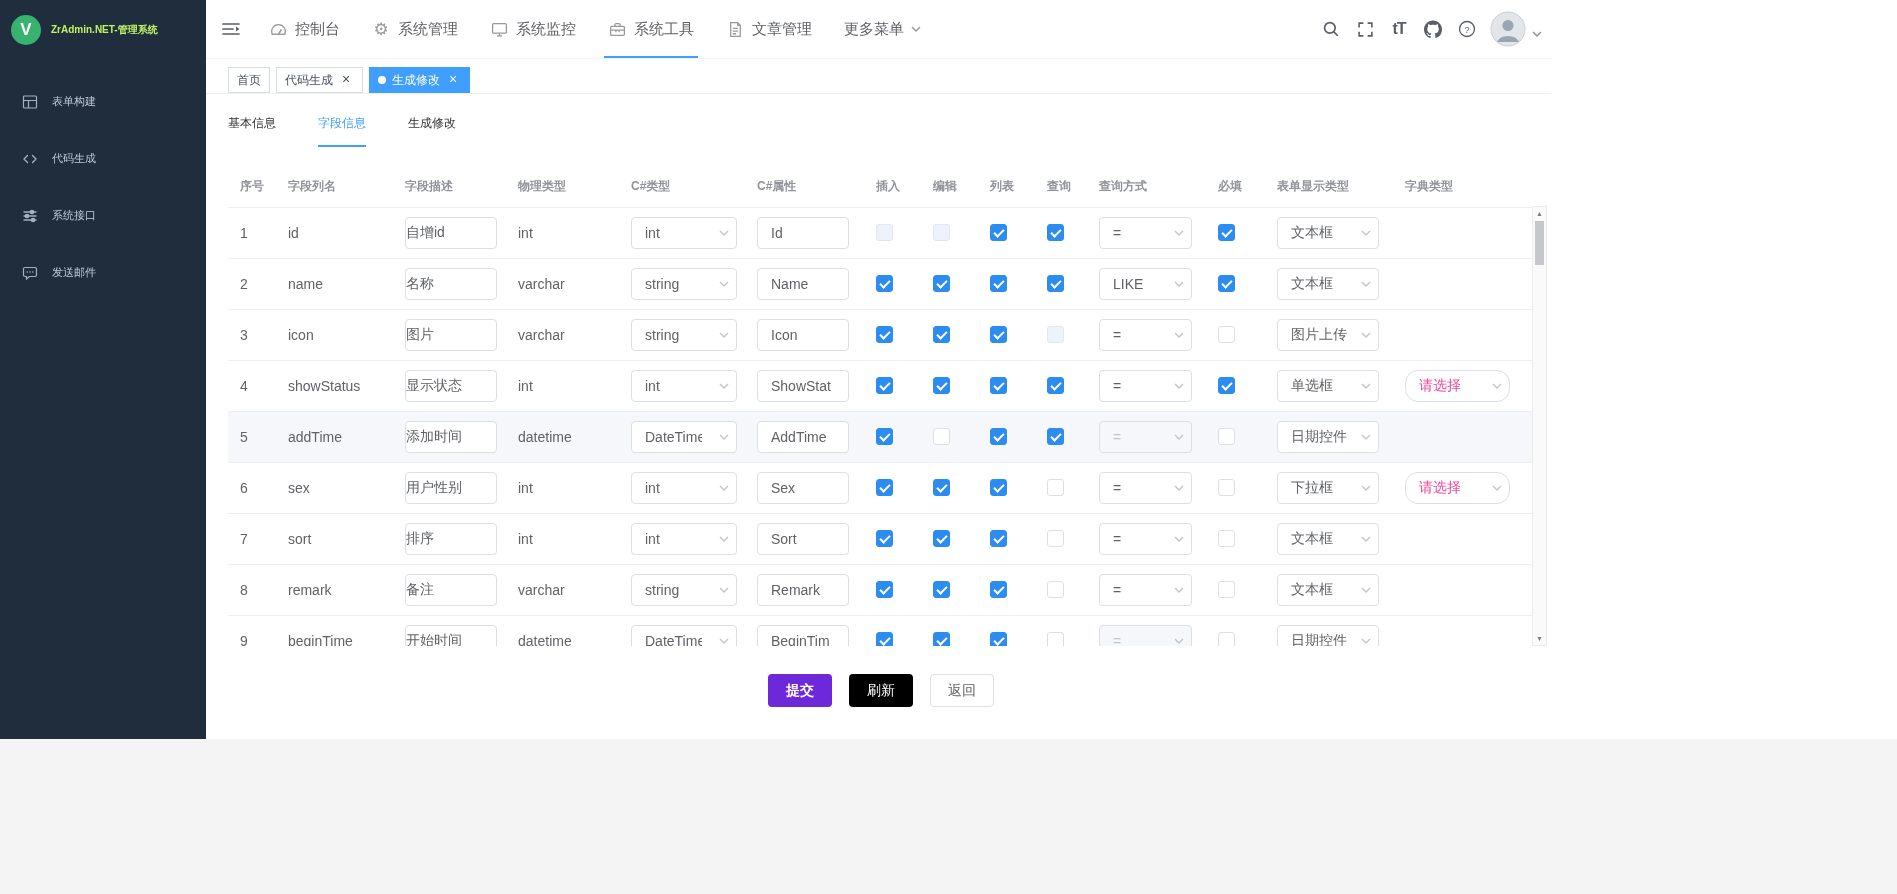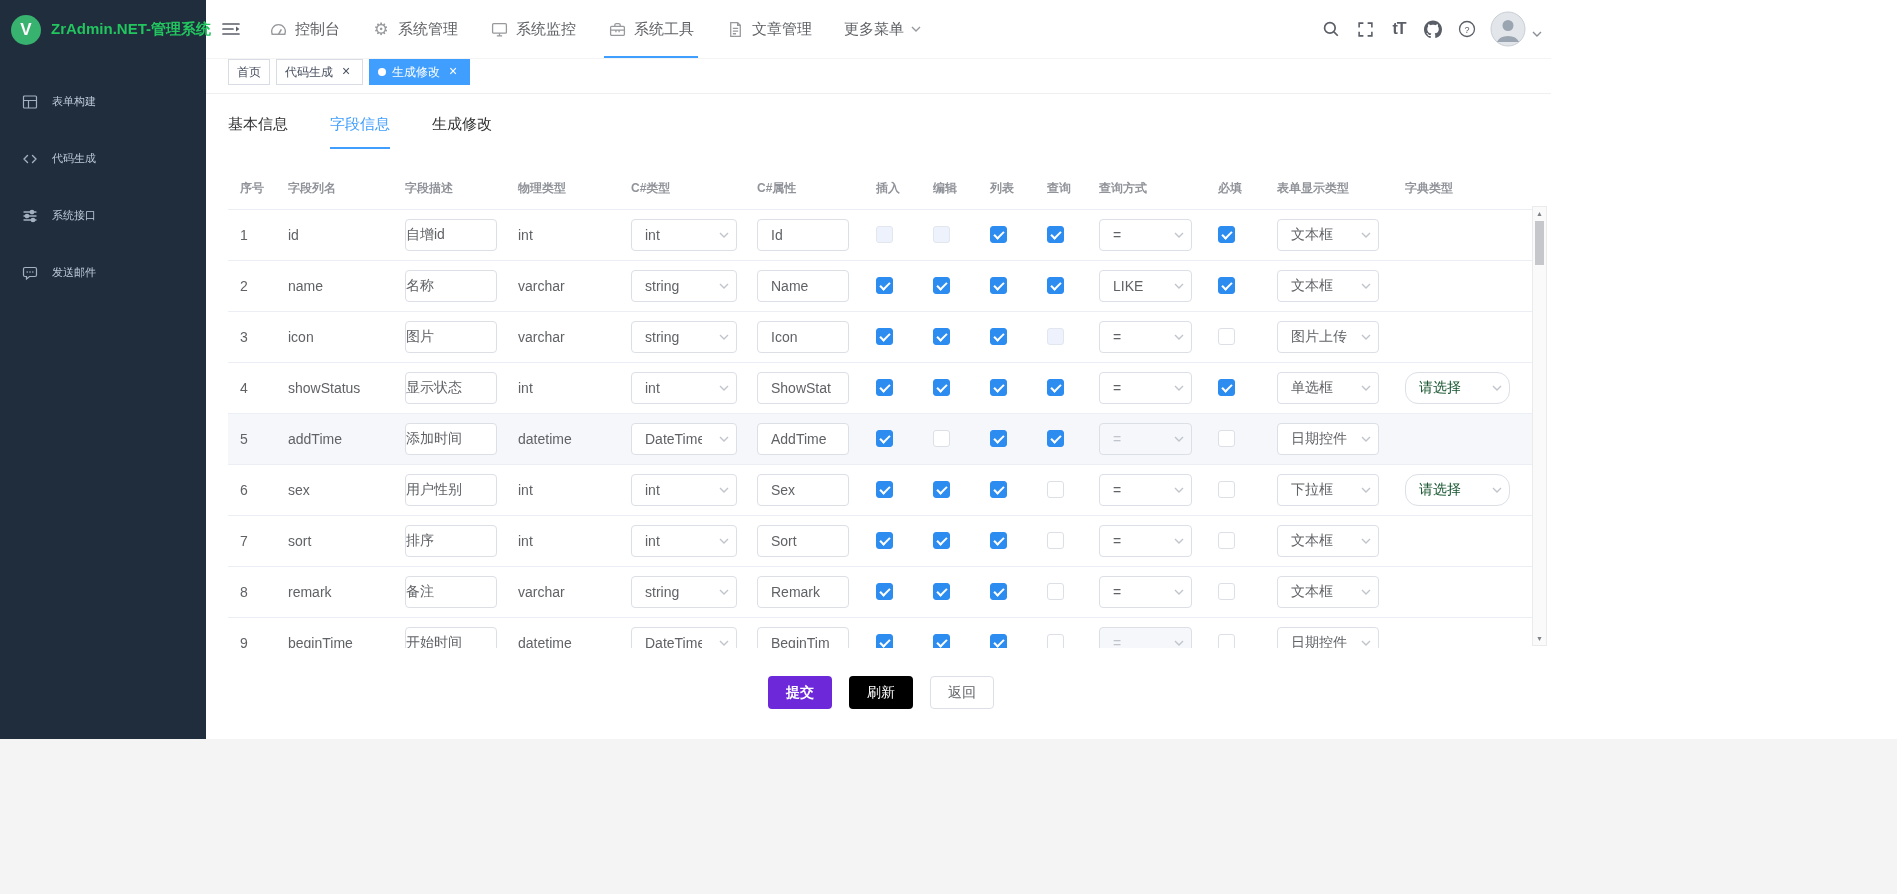--- a/index.html
+++ b/index.html
@@ -6,21 +6,21 @@
   html,body { width:1897px; height:894px; background:#ffffff; overflow:hidden;
     font-family:"Liberation Sans","DejaVu Sans",sans-serif; font-size:14px; color:#606266; }
   .app { position:absolute; left:0; top:0; width:1551px; height:739px; background:#fff; }
   .bottom-strip { position:absolute; left:0; top:739px; width:1897px; height:155px; background:#f4f4f5; }
 
   
   .sidebar { position:absolute; left:0; top:0; width:206px; height:739px; background:#1f2d3d; z-index:3; }
   .logo-area { height:59px; display:flex; align-items:center; gap:10px; padding-left:11px; cursor:pointer; }
   .logo-circle { width:30px; height:30px; border-radius:50%; background:#38b26f; color:#fff;
     display:flex; align-items:center; justify-content:center; font-weight:bold; font-size:17px; flex:0 0 30px; }
-  .logo-title { color:#22c55e; font-size:15px; font-weight:bold; white-space:nowrap; }
+  .logo-title { color:#bef264; font-size:10px; font-weight:bold; white-space:nowrap; }
   .sidebar-menu { padding-top:14px; }
   .menu-item { height:57px; display:flex; align-items:center; gap:13px; padding-left:21px;
     color:#bfcbd9; font-size:11px; cursor:pointer; }
   .menu-item .icon { color:#a3b1c0; }
 
   
   .icon { display:inline-flex; align-items:center; justify-content:center; width:18px; height:18px; flex:0 0 auto; }
   .icon svg { display:block; }
   .glyph { display:inline-block; line-height:1; }
 
@@ -37,33 +37,33 @@
   .top-menu-item .caret { width:12px; color:#97999c; margin-left:-2px; }
   .navbar-right { margin-left:auto; display:flex; align-items:center; padding-right:8px; }
   .action-btn { width:34px; height:44px; display:flex; align-items:center; justify-content:center;
     color:#5a5e66; cursor:pointer; }
   .avatar-wrap { display:flex; align-items:center; gap:5px; margin-left:6px; cursor:pointer; }
   .avatar-wrap .icon:first-child { width:36px; height:36px; }
   .avatar-wrap .caret { width:12px; color:#8a8f97; align-self:flex-end; margin-bottom:4px; }
 
   
   .tagbar { position:absolute; left:206px; top:59px; width:1345px; height:35px; background:#fff;
-    border-bottom:1px solid #eef0f2; display:flex; align-items:flex-start; gap:6px; padding-left:22px; z-index:1; }
+    border-bottom:1px solid #eef0f2; display:flex; align-items:flex-end; gap:6px; padding-left:22px; z-index:1; }
   .tag { height:26px; display:inline-flex; align-items:center; gap:4px; padding:0 8px;
     border:1px solid #d8dce5; background:#fff; color:#495060; font-size:12px; cursor:pointer; white-space:nowrap; }
   .tag.active { background:#409eff; border-color:#409eff; color:#fff; }
   .tag .dot { width:8px; height:8px; border-radius:50%; background:#fff; margin-right:2px; }
   .tag .tclose { width:16px; height:16px; line-height:15px; text-align:center; border-radius:50%;
     font-size:14px; margin-left:1px; }
 
   
   .content { position:absolute; left:206px; top:94px; width:1345px; height:645px; background:#fff;
     padding:16px 0 0 22px; }
   .form-tabs { display:flex; }
-  .form-tab { margin-right:42px; font-size:15px; color:#303133; padding:5px 0 13px;
+  .form-tab { margin-right:42px; font-size:12px; color:#303133; padding:5px 0 13px;
     border-bottom:2px solid transparent; cursor:pointer; }
   .form-tab.active { color:#409eff; border-bottom-color:#409eff; }
 
   .table-clip { margin-top:20px; height:479px; overflow:hidden; width:1306px; }
   table.gen-table { border-collapse:collapse; table-layout:fixed; width:1304px; }
   th, td { text-align:left; vertical-align:middle; padding-left:12px; white-space:nowrap; }
   thead th { height:40px; color:#909399; font-weight:bold; font-size:12px; border-bottom:1px solid #ebeef5; }
   tbody td { height:51px; font-size:14px; color:#606266; border-bottom:1px solid #ebeef5; }
   tr.hl td { background:#f5f7fa; }
   td.cbcell, th.cbcell { padding-left:16px; }
@@ -74,21 +74,21 @@
   .ipt.left { padding-left:13px; }
   .w92{width:92px} .w93{width:93px} .w102{width:102px} .w105{width:105px} .w106{width:106px}
 
   .sel { position:relative; display:inline-flex; align-items:center; height:32px;
     border:1px solid #dcdfe6; border-radius:4px; background:#fff; padding:0 22px 0 13px;
     font-size:14px; color:#606266; cursor:pointer; }
   .sel .sel-text { overflow:hidden; white-space:nowrap; max-width:100%; }
   .sel.w106 .sel-text { max-width:57px; }
   .sel .arrow { position:absolute; right:6px; top:50%; transform:translateY(-50%); color:#c0c4cc; width:12px; }
   .sel.disabled { background:#f5f7fa; color:#c0c4cc; cursor:not-allowed; }
-  .sel.placeholder { color:#14532d;border-radius:13px; }
+  .sel.placeholder { color:#ec4899;border-radius:13px; }
 
   .cb { width:17px; height:17px; display:inline-block; position:relative; border:1px solid #dcdfe6;
     border-radius:3px; background:#fff; cursor:pointer; vertical-align:middle; }
   .cb.checked { background:#2d8cf0; border-color:#2d8cf0; }
   .cb.checked::after { content:""; position:absolute; left:5px; top:2px; width:4px; height:8px;
     border:solid #fff; border-width:0 2px 2px 0; transform:rotate(45deg); }
   .cb.disabled { background:#edf2fc; border-color:#e1e6ef; cursor:not-allowed; }
 
   
   .vscroll { position:absolute; left:1326px; top:112px; width:15px; height:440px; background:#fafafa;

